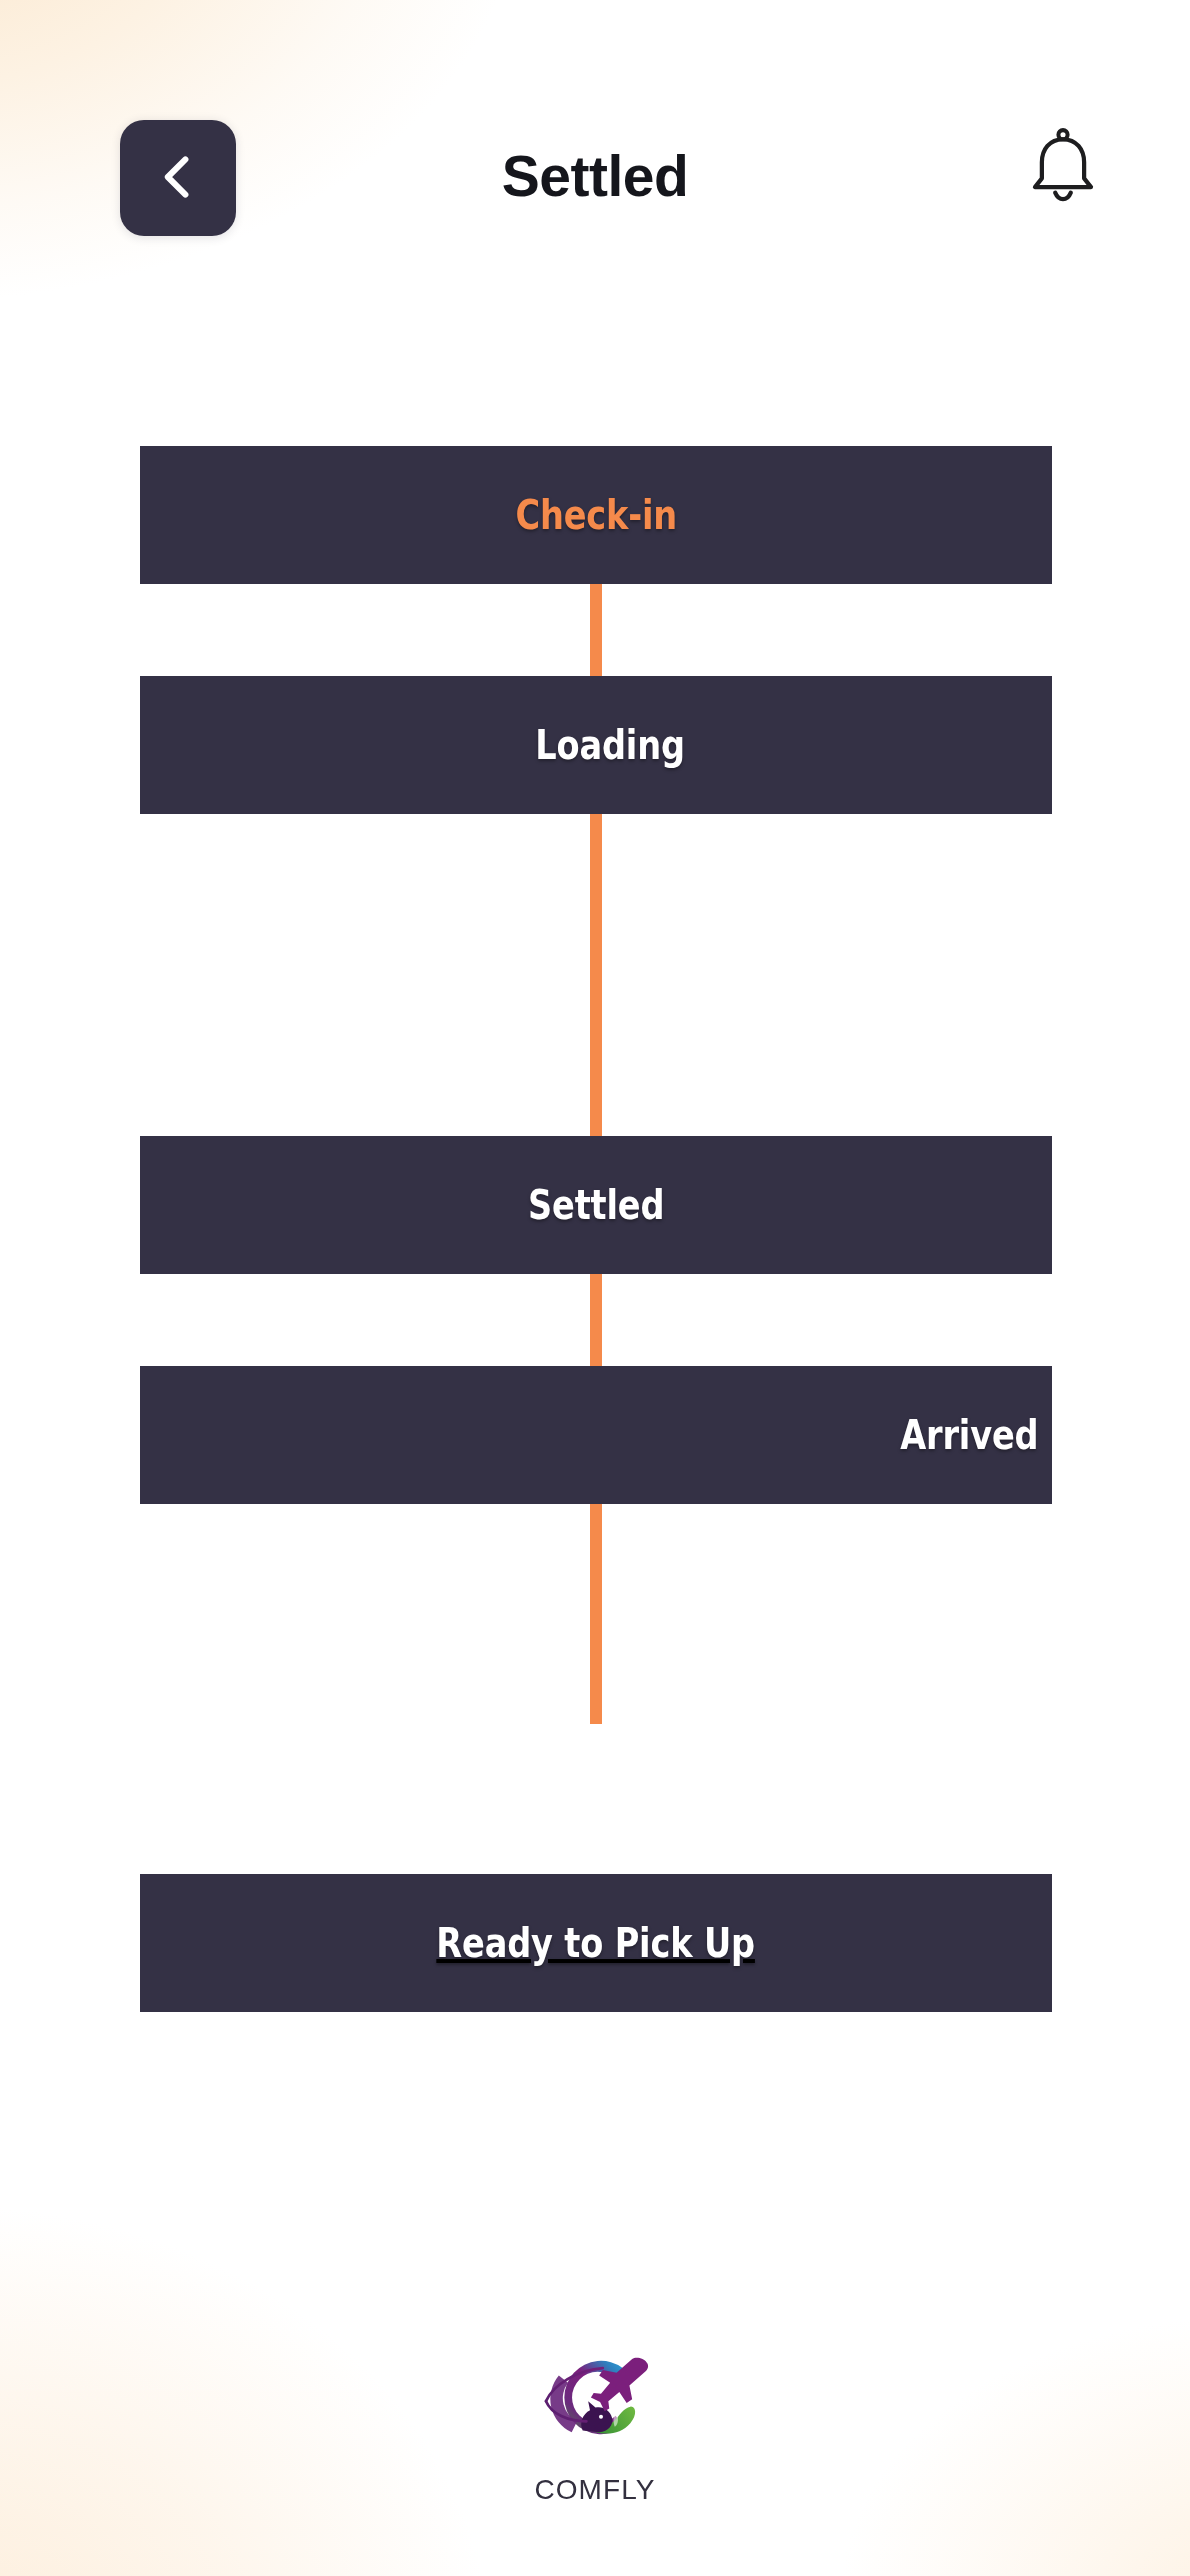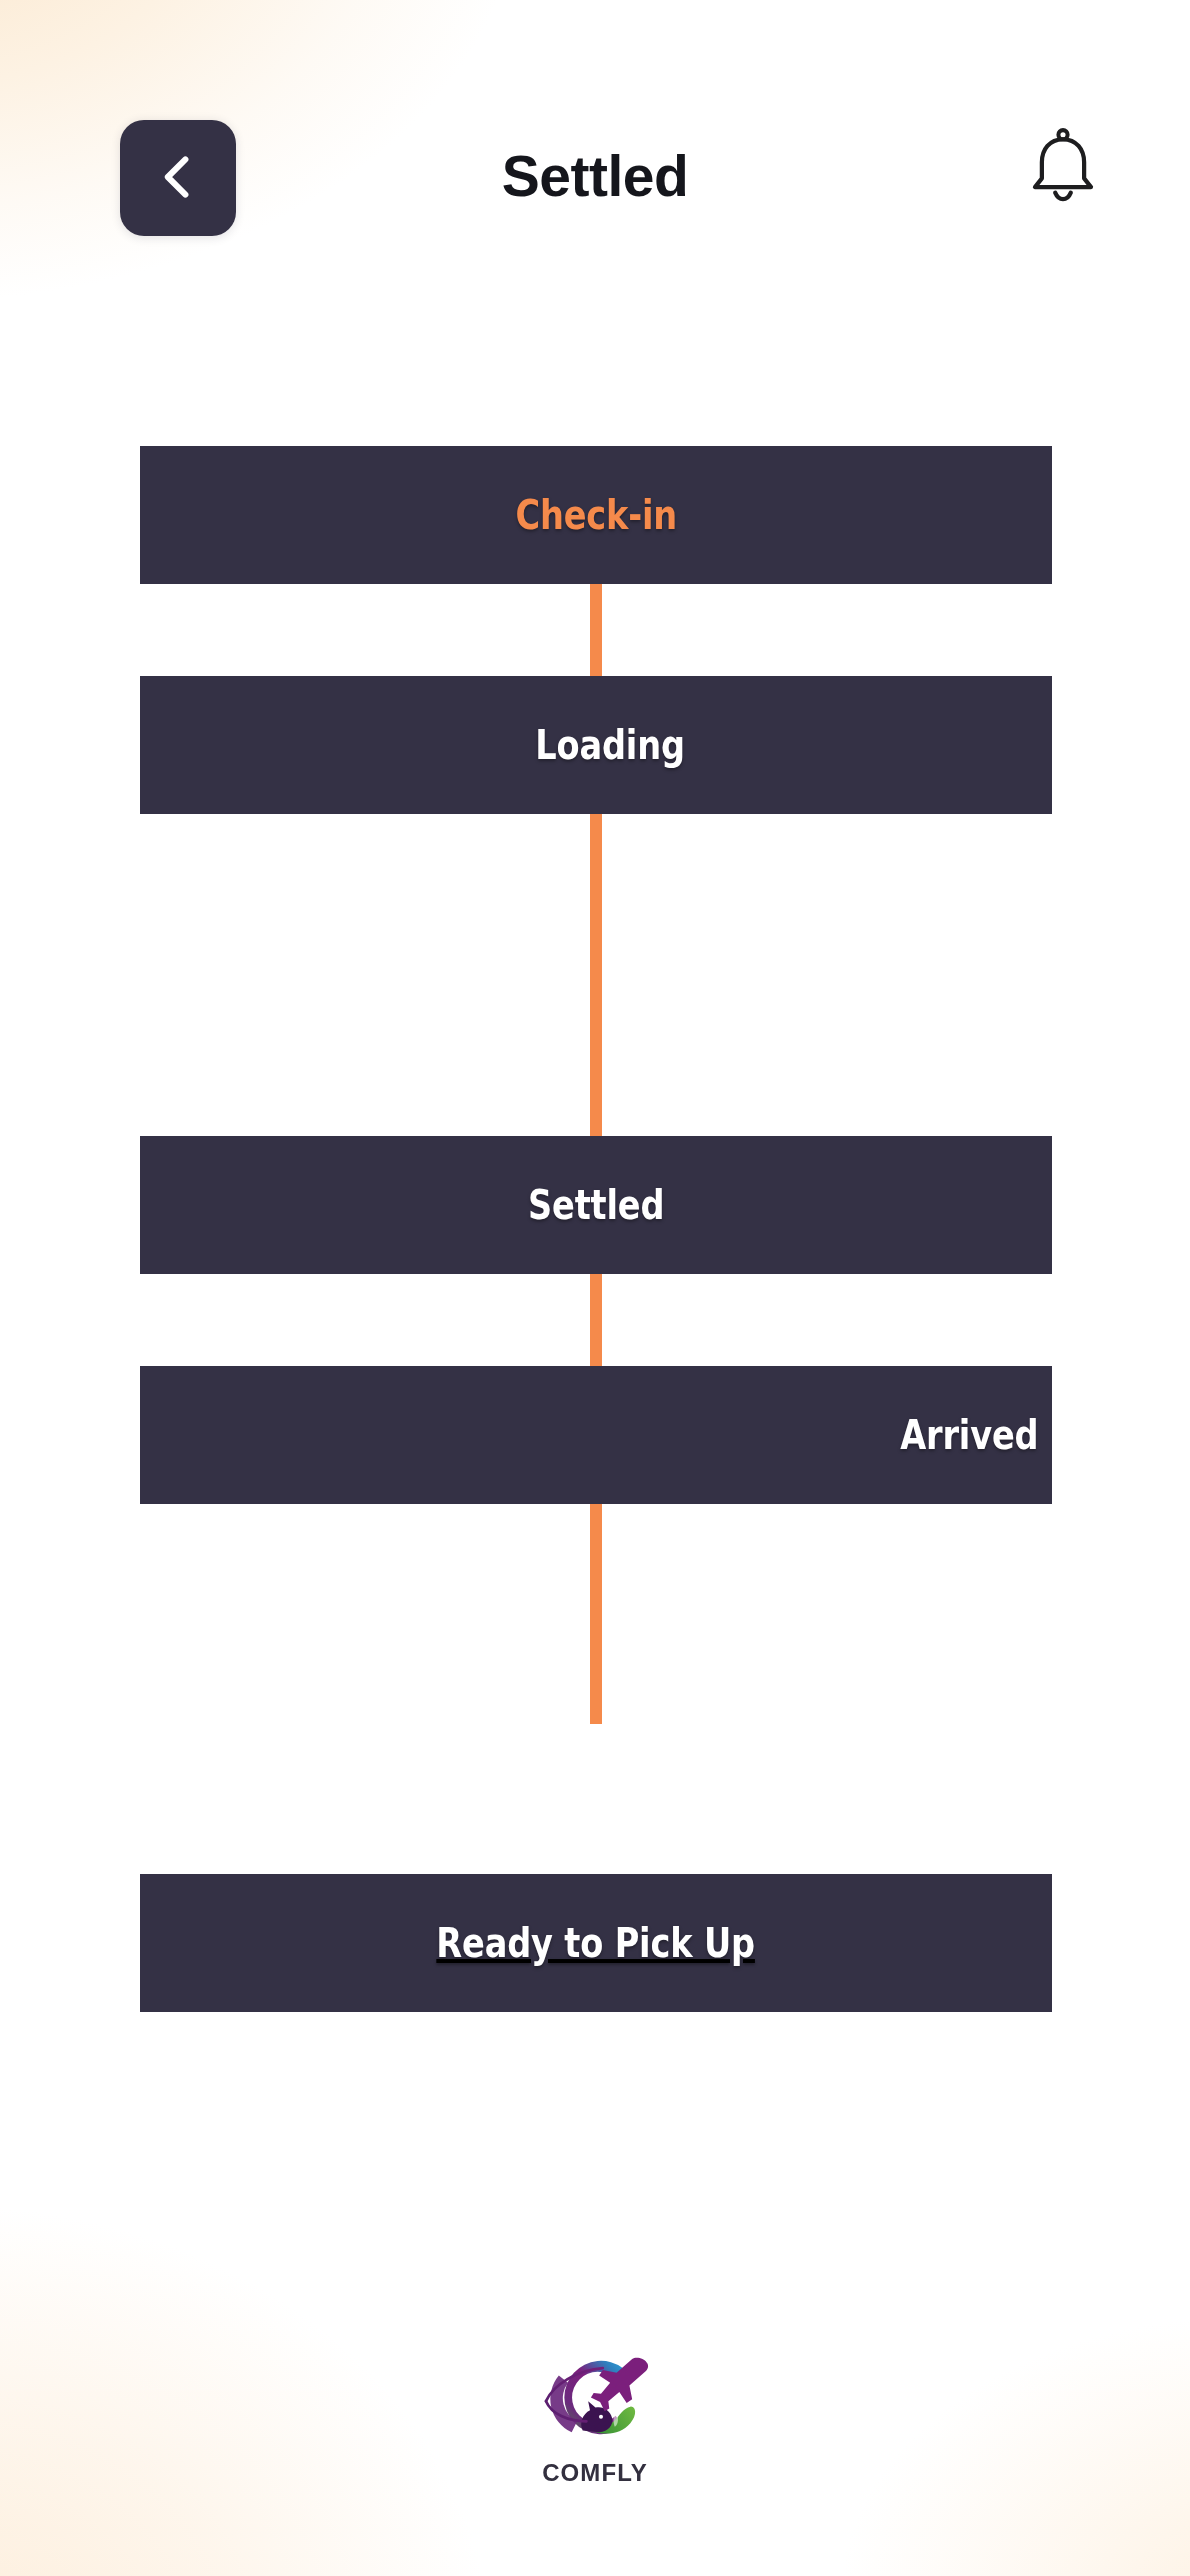--- a/index.html
+++ b/index.html
@@ -133,23 +133,23 @@
   .brand {
     position: absolute;
     left: 0;
     top: 2344px;
     width: 1190px;
     display: flex;
     flex-direction: column;
     align-items: center;
   }
   .brand-name {
-    margin-top: 5px;
-    font-size: 24px;
-    font-weight: 700;
+    margin-top: 20px;
+    font-size: 28px;
+    font-weight: 400;
     letter-spacing: 1.1px;
     color: #33303f;
   }
 </style>
 </head>
 <body>
 
 <div id="app">
 
   <div class="header">

